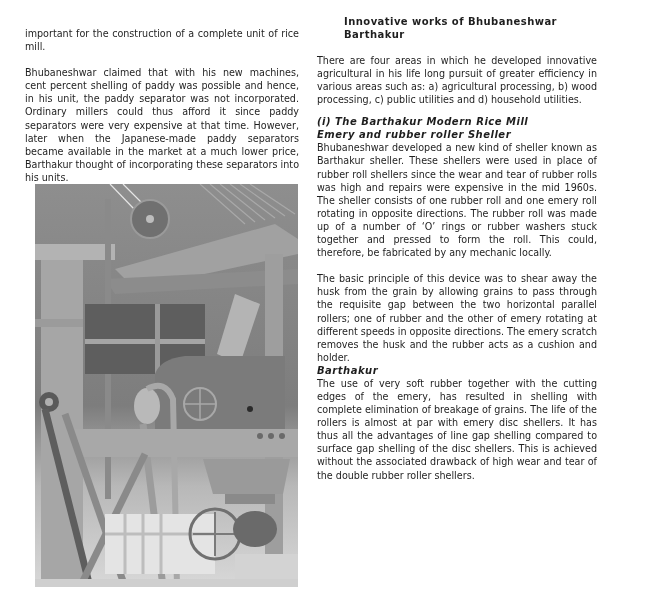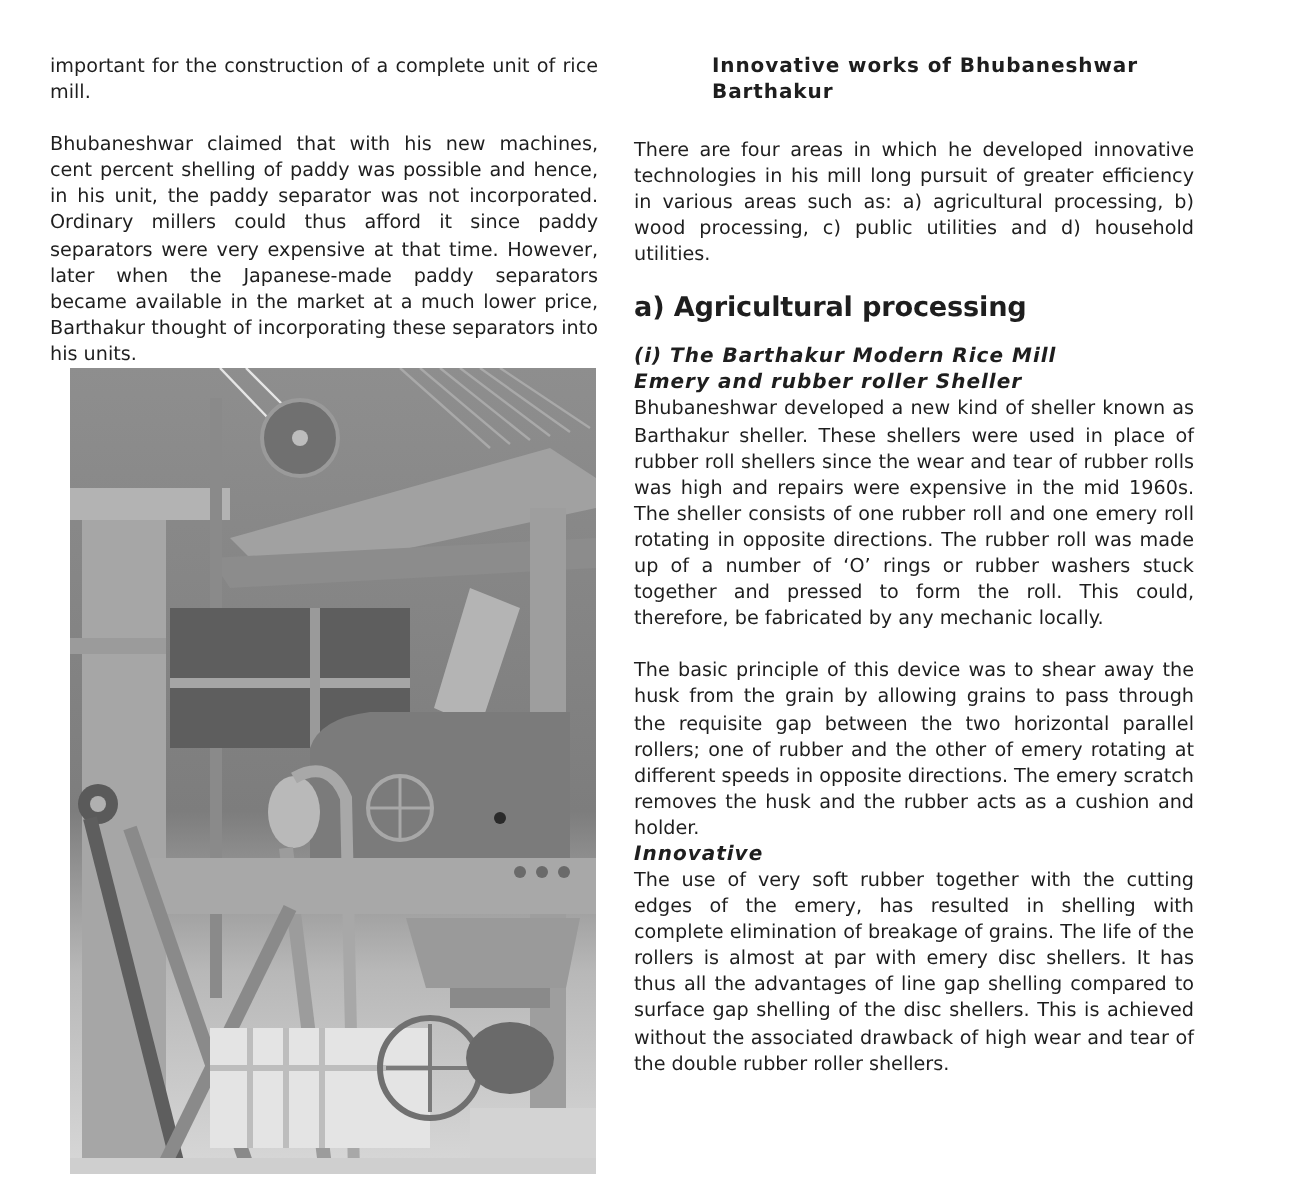--- a/index.html
+++ b/index.html
@@ -4,21 +4,21 @@
 <style>
   html, body { margin: 0; padding: 0; background: #ffffff; }
   body { width: 656px; height: 602px; position: relative; overflow: hidden;
          font-family: "DejaVu Sans", sans-serif; color: #1e1e1e; }
   .col { position: absolute; font-size: 9.6px; line-height: 13.1px; }
   .left { left: 25px; top: 27px; width: 274px; }
   .right { left: 317px; top: 11px; width: 280px; }
   p { margin: 0; text-align: justify; }
   .gap { margin-top: 13px; }
   .gap-lg { margin-top: 14px; }
-  h2.section-heading { margin: 16px; font-size: 10px; font-weight: bold; letter-spacing: 0.45px; line-height: 13px; padding-left: 23px; }
+  h2.section-heading { margin: 4px; font-size: 10px; font-weight: bold; letter-spacing: 0.45px; line-height: 13px; padding-left: 23px; }
   h1.major-heading { margin: 11px 0 0 0; font-size: 13.6px; font-weight: bold; line-height: 18px; letter-spacing: -0.1px; }
   h3.sub-heading { margin: 0; font-size: 10px; font-weight: bold; font-style: italic; letter-spacing: 0.5px; line-height: 13px; }
   .photo { position: absolute; left: 35px; top: 184px; width: 263px; height: 403px; overflow: hidden; background: #b5b5b5; }
   .photo svg { display: block; }
 </style>
 </head>
 <body>
 
 <div class="col left">
   <p>important for the construction of a complete unit of rice mill.</p>
@@ -108,24 +108,23 @@
     <line x1="158" y1="350" x2="202" y2="350" stroke="#7a7a7a" stroke-width="2"></line>
     <line x1="180" y1="328" x2="180" y2="372" stroke="#7a7a7a" stroke-width="2"></line>
     <ellipse cx="220" cy="345" rx="22" ry="18" fill="#6a6a6a"></ellipse>
     <rect x="200" y="370" width="63" height="33" fill="#d3d3d3"></rect>
     <rect x="0" y="395" width="263" height="8" fill="#cfcfcf"></rect>
   </svg>
 </div>
 
 <div class="col right">
   <h2 class="section-heading">Innovative works of Bhubaneshwar Barthakur</h2>
-  <p class="gap">There are four areas in which he developed innovative technologies in his mill long pursuit of greater efficiency in various areas such as: a) agricultural processing, b) wood processing, c) public utilities and d) household utilities.</p>
-  <h1 class="major-heading">a) Agricultural processing</h1>
+  <p class="gap">There are four areas in which he developed innovative agricultural in his life long pursuit of greater efficiency in various areas such as: a) agricultural processing, b) wood processing, c) public utilities and d) household utilities.</p>
 
   <h3 class="sub-heading" style="margin-top:9px">(i) The Barthakur Modern Rice Mill</h3>
 
   <h3 class="sub-heading gap-lg">Emery and rubber roller Sheller</h3>
   <p>Bhubaneshwar developed a new kind of sheller known as Barthakur sheller. These shellers  were used in place of rubber roll shellers since the wear and tear of rubber rolls was high and repairs were expensive in the mid 1960s.  The sheller consists of one rubber roll and one emery roll rotating in opposite directions. The rubber roll was made up of a number of ‘O’ rings or rubber washers stuck together and pressed to form the roll. This could, therefore, be fabricated by any mechanic locally.</p>
   <p class="gap">The basic principle of this device was to shear away the husk from the grain by allowing grains to pass through the requisite gap between the two horizontal parallel rollers; one of rubber and the other of emery rotating at different speeds in opposite directions. The emery scratch removes the husk and the rubber acts as a cushion and holder.</p>
 
-  <h3 class="sub-heading gap-lg">Innovative</h3>
+  <h3 class="sub-heading gap-lg">Barthakur</h3>
   <p>The use of very soft rubber together with the cutting edges of the emery, has resulted in shelling with complete elimination of breakage of grains. The life of the rollers is  almost at par with emery disc shellers. It has thus all the advantages of line gap shelling compared to surface gap shelling of the disc shellers. This is achieved without the associated drawback of high wear and tear of the double rubber roller shellers.</p>
 </div>
 
 </body></html>

